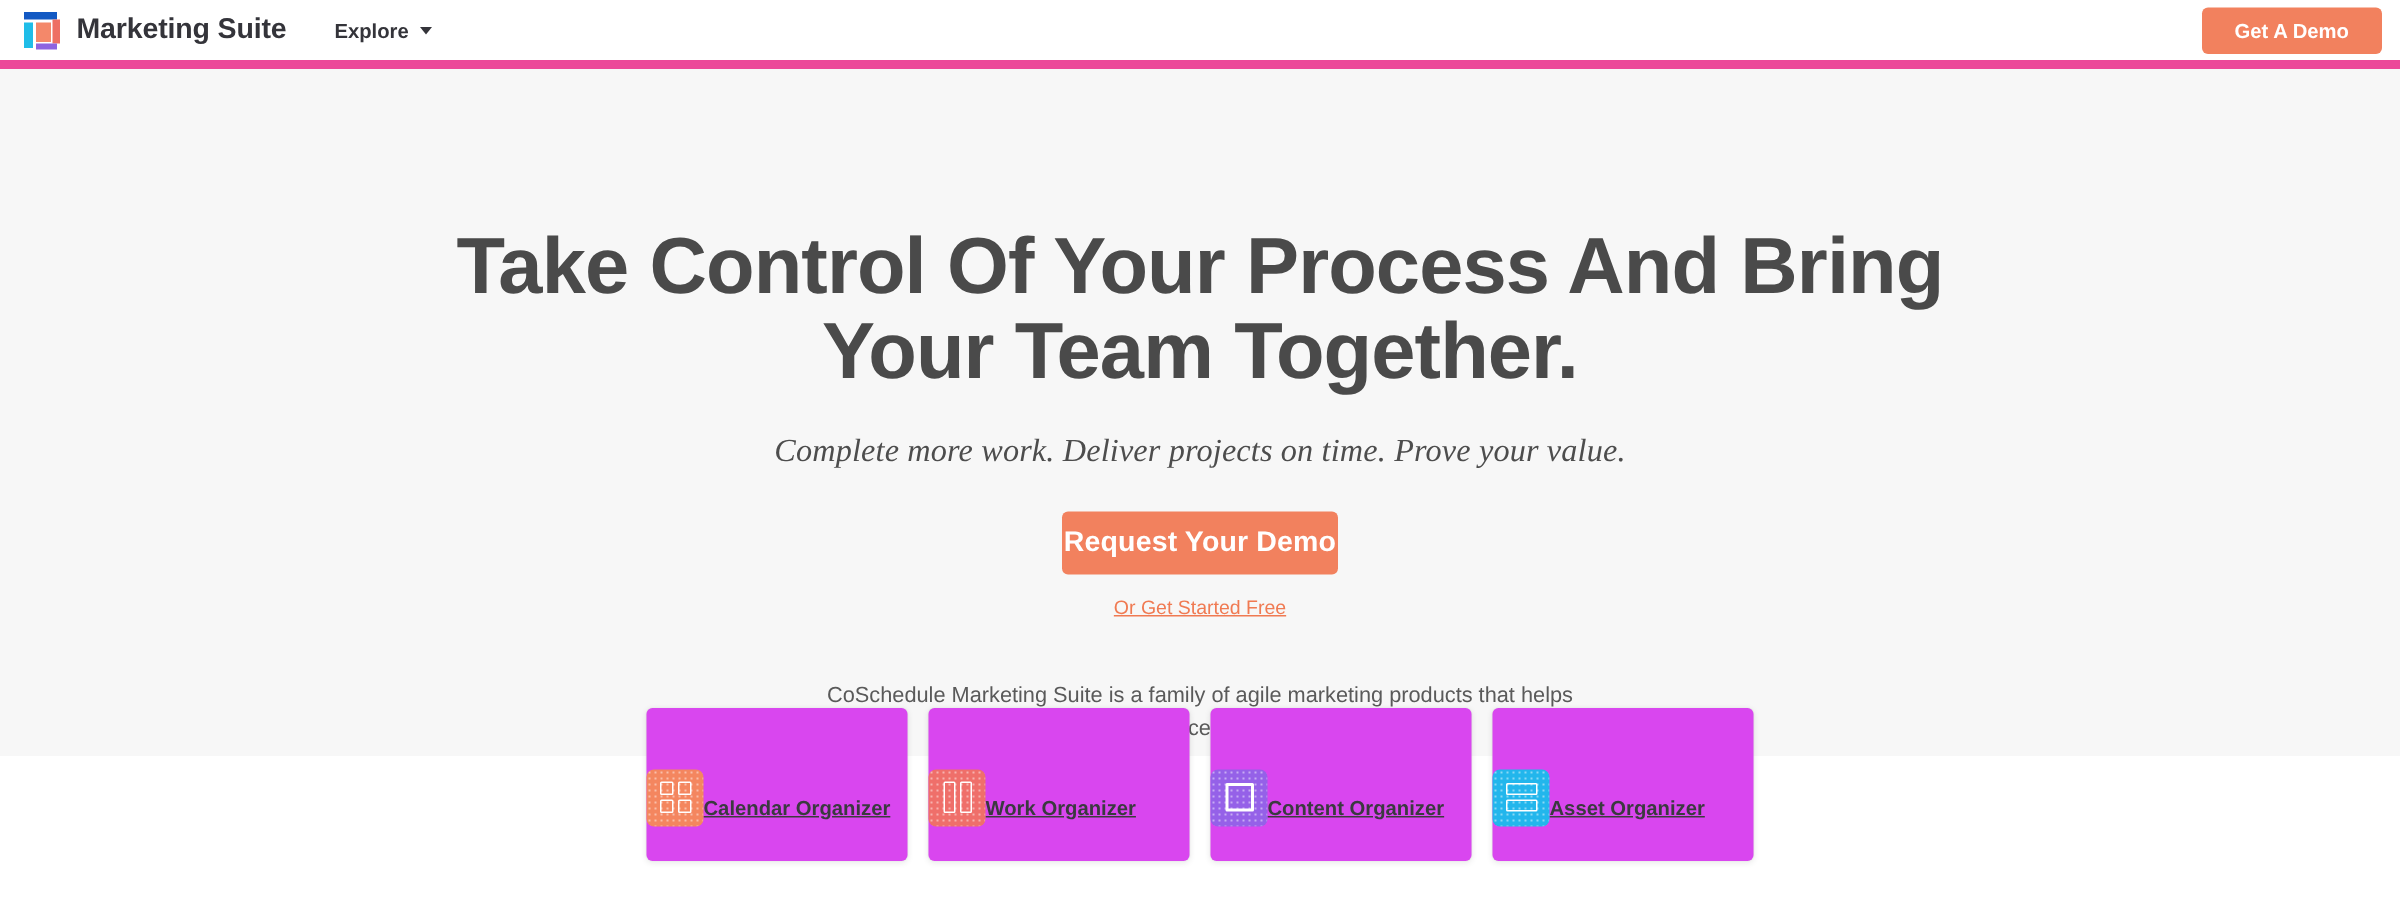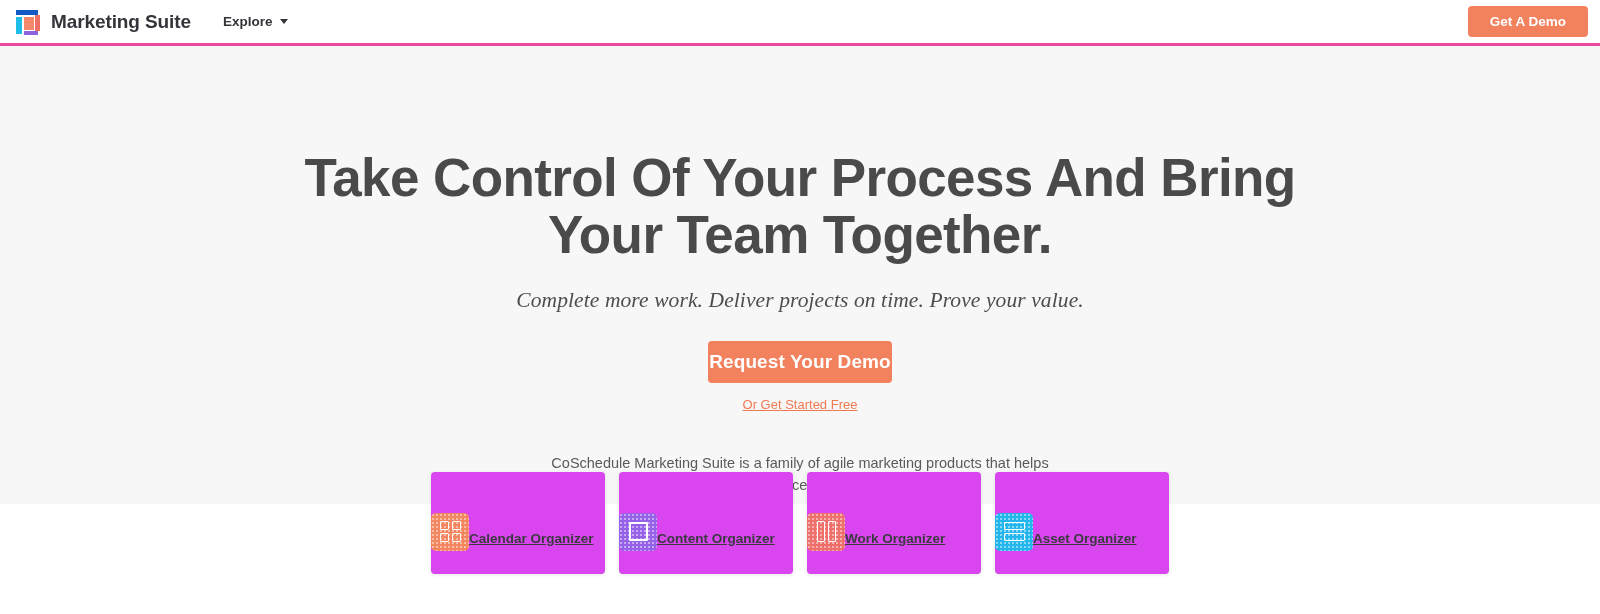--- a/index.html
+++ b/index.html
@@ -24,21 +24,21 @@
     background: #ffffff;
   }
 
   
   .header {
     position: absolute;
     top: 0; left: 0;
     width: 1600px;
     height: 46px;
     background: #ffffff;
-    border-bottom: 3px solid #ec4899;
+    border-bottom: 6px solid #ec4899;
     display: flex;
     align-items: center;
     z-index: 40;
   }
 
   .brand {
     display: flex;
     align-items: center;
     margin-left: 12px;
     cursor: pointer;
@@ -366,43 +366,43 @@
               <i></i>
               <i></i>
               <i></i>
             </span>
           </span>
       </span>
       <span class="card-label">Calendar Organizer</span>
     </div>
 
     <div class="card">
+      <span class="card-icon" style="background:#ef6f6a">
+        <span class="dots"></span>
+        <span class="glyph">
+            <span class="g-cols">
+              <i></i>
+              <i></i>
+            </span>
+          </span>
+      </span>
+      <span class="card-label">Work Organizer</span>
+    </div>
+
+    <div class="card">
       <span class="card-icon" style="background:#9561e8">
         <span class="dots"></span>
         <span class="glyph">
             <span class="g-square"></span>
           </span>
       </span>
       <span class="card-label">Content Organizer</span>
     </div>
 
     <div class="card">
-      <span class="card-icon" style="background:#ef6f6a">
-        <span class="dots"></span>
-        <span class="glyph">
-            <span class="g-cols">
-              <i></i>
-              <i></i>
-            </span>
-          </span>
-      </span>
-      <span class="card-label">Work Organizer</span>
-    </div>
-
-    <div class="card">
       <span class="card-icon" style="background:#22b6ec">
         <span class="dots"></span>
         <span class="glyph">
             <span class="g-rows">
               <i></i>
               <i></i>
             </span>
           </span>
       </span>
       <span class="card-label">Asset Organizer</span>

